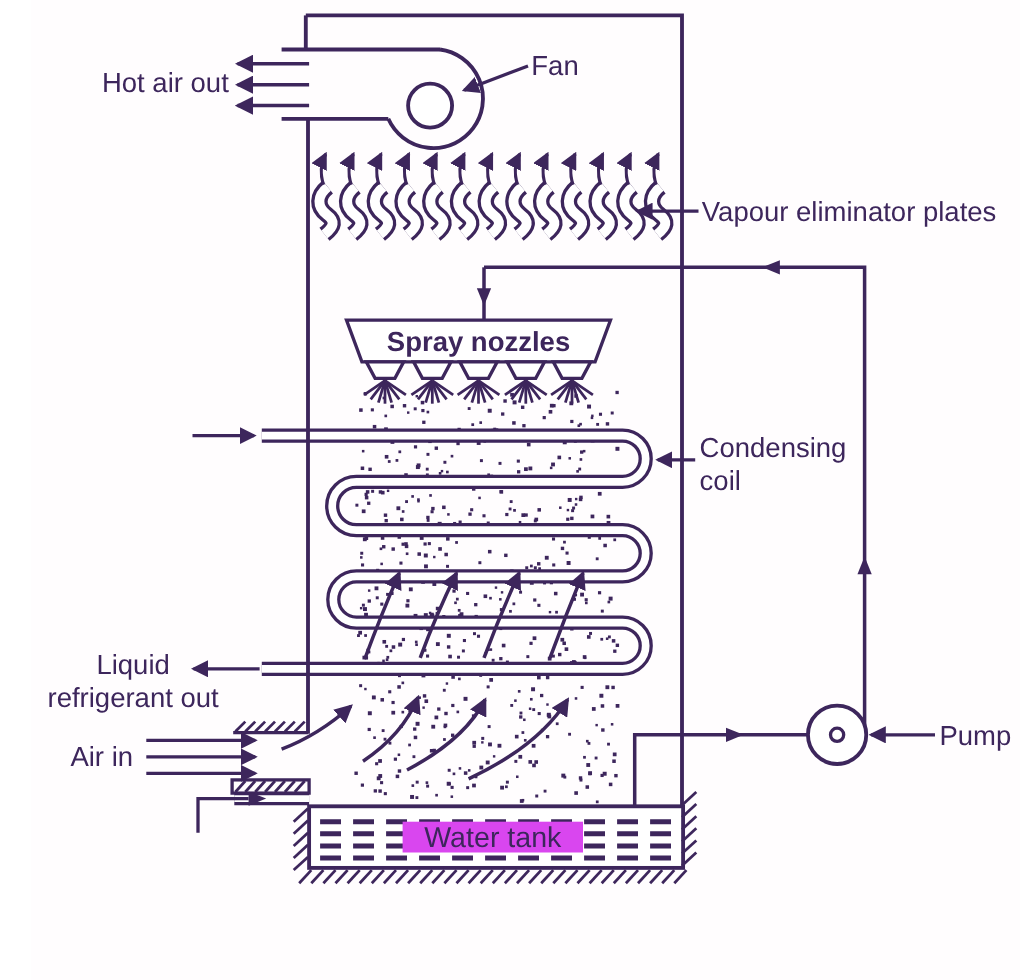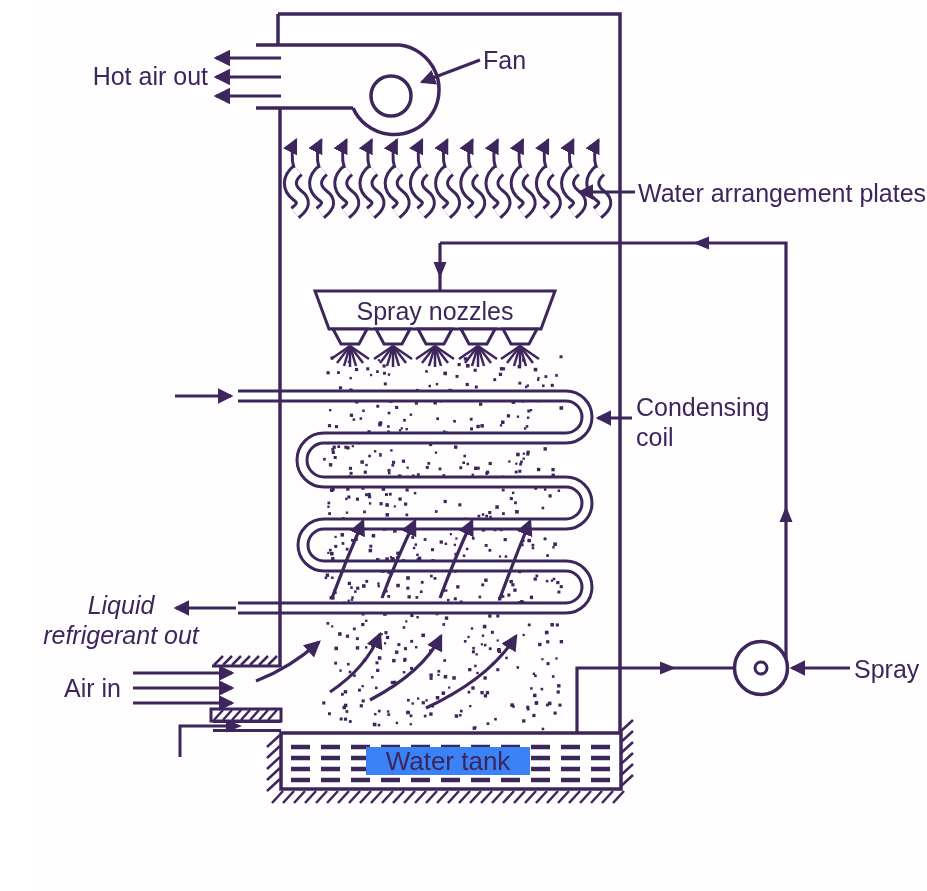--- a/index.html
+++ b/index.html
@@ -844,22 +844,22 @@
       <path d="M 604 418 L 570 418" marker-end="url(#arr)"></path>
       <path d="M 822 668 L 764 668" marker-end="url(#arr)"></path>
       <path d="M 147 396 L 203 396" marker-end="url(#arr)"></path>
       <path d="M 208 608 L 148 608" marker-end="url(#arr)"></path>
       <path d="M 152 757 V 726 H 198"></path>
     </g>
   </svg>
 
   <div class="lbl right" style="left:28px; top:62px;  width:152px;">Hot air out</div>
   <div class="lbl" style="left:455px;top:46px;">Fan</div>
-  <div class="lbl" style="left:610px;top:179px;">Water arrangement plates</div>
-  <div class="lbl center" style="left:312px;top:297px;width:190px;">Spray nozzles</div>
+  <div class="lbl" style="left:610px;top:179px;">Vapour eliminator plates</div>
+  <div class="lbl center" style="left:312px;top:297px;width:190px;font-weight:bold;">Spray nozzles</div>
   <div class="lbl" style="left:608px;top:392px;line-height:30px;">Condensing
 coil</div>
-  <div class="lbl center" style="left:3px;  top:590px;width:180px;line-height:30px;font-style:italic;">Liquid
+  <div class="lbl center" style="left:3px;  top:590px;width:180px;line-height:30px;">Liquid
 refrigerant out</div>
   <div class="lbl" style="left:36px; top:674px;">Air in</div>
-  <div class="lbl" style="left:826px;top:655px;">Spray</div>
-  <div class="lbl center" style="left:338px;top:747px;width:164px;font-size:26px;background:#3b82f6;">Water tank</div>
+  <div class="lbl" style="left:826px;top:655px;">Pump</div>
+  <div class="lbl center" style="left:338px;top:747px;width:164px;font-size:26px;background:#d946ef;">Water tank</div>
 </div>
 
 </body></html>

